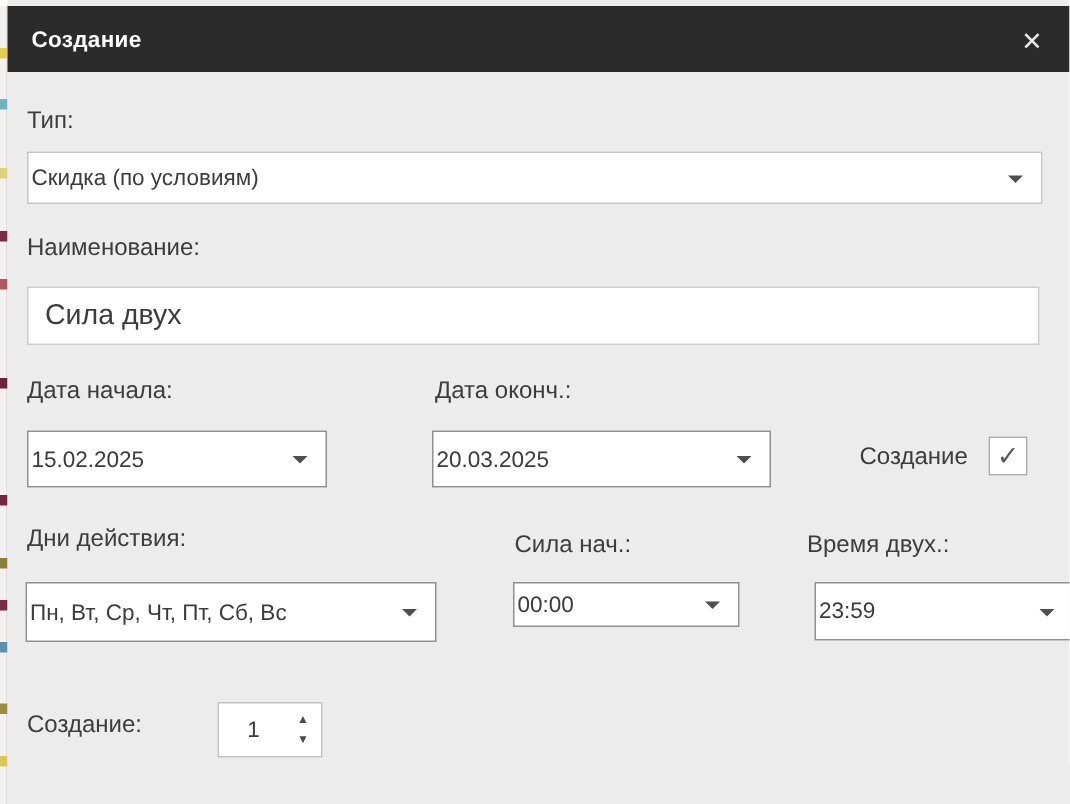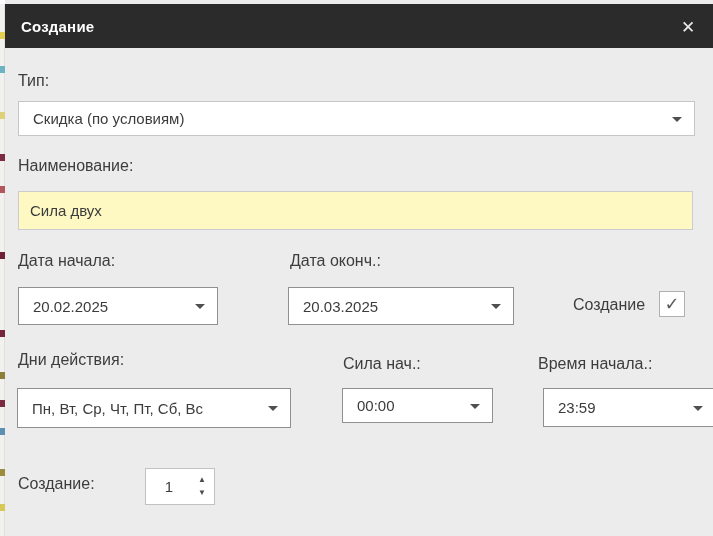--- a/index.html
+++ b/index.html
@@ -23,28 +23,28 @@
   .close-btn { position:absolute; right:10px; top:10px; width:30px; height:26px;
                display:flex; align-items:center; justify-content:center;
                color:#e9e9e9; font-size:17px; cursor:pointer; background:transparent;
                border:none; }
 
   .lbl { position:absolute; color:#3d3d3d; font-size:16px; white-space:nowrap; }
 
   .combo { position:absolute; background:#ffffff; display:flex; align-items:center; }
   .combo.light { border:1px solid #c6c6c6; }
   .combo.dark  { border:1px solid #909090; }
-  .combo .val { color:#3c3c3c; font-size:15px; padding-left:14px; white-space:nowrap;
+  .combo .val { color:#3c3c3c; font-size:15px; padding-left:2px; white-space:nowrap;
                 overflow:hidden; }
   .arrow { position:absolute; right:12px; top:50%; margin-top:-2px;
            width:0; height:0; border-left:5px solid transparent;
            border-right:5px solid transparent; border-top:5px solid #4f4f4f; }
 
-  .textbox { position:absolute; background:#fef9c3; border:1px solid #cccccc;
-             color:#3c3c3c; font-size:15px; padding-left:11px; outline:none;
+  .textbox { position:absolute; background:#ffffff; border:1px solid #cccccc;
+             color:#3c3c3c; font-size:19px; padding-left:11px; outline:none;
              font-family:"Liberation Sans","DejaVu Sans",sans-serif; }
 
   .checkbox { position:absolute; width:26px; height:26px; background:#ffffff;
               border:1px solid #b0b0b0; display:flex; align-items:center;
               justify-content:center; cursor:pointer; }
   .checkbox .check { color:#5a5a5a; font-size:18px; line-height:1; }
 
   .spinner { position:absolute; background:#ffffff; border:1px solid #c2c2c2; }
   .spinner .num { position:absolute; left:0; top:0; width:46px; height:100%;
                   display:flex; align-items:center; justify-content:center;
@@ -91,42 +91,42 @@
       <span class="arrow"></span>
     </div>
 
     <div class="lbl" style="left:13px;top:157px">Наименование:</div>
     <input class="textbox" style="left: 13px; top: 191px; width: 675px; height: 39px;" value="Сила двух">
 
     <div class="lbl" style="left:13px;top:252px">Дата начала:</div>
     <div class="lbl" style="left:285px;top:252px">Дата оконч.:</div>
 
     <div class="combo dark" style="left:13px;top:287px;width:200px;height:38px">
-      <span class="val">20.02.2025</span>
+      <span class="val">15.02.2025</span>
       <span class="arrow"></span>
     </div>
     <div class="combo dark" style="left:283px;top:287px;width:226px;height:38px">
       <span class="val">20.03.2025</span>
       <span class="arrow"></span>
     </div>
 
     <div class="lbl" style="left:568px;top:296px">Создание</div>
     <div class="checkbox" style="left:654px;top:291px">
       <span class="check">✓</span>
     </div>
 
     <div class="lbl" style="left:13px;top:351px">Дни действия:</div>
     <div class="lbl" style="left:338px;top:355px">Сила нач.:</div>
-    <div class="lbl" style="left:533px;top:355px">Время начала.:</div>
+    <div class="lbl" style="left:533px;top:355px">Время двух.:</div>
 
     <div class="combo dark" style="left:12px;top:388px;width:274px;height:40px">
       <span class="val">Пн, Вт, Ср, Чт, Пт, Сб, Вс</span>
       <span class="arrow"></span>
     </div>
-    <div class="combo dark" style="left:337px;top:388px;width:151px;height:35px">
+    <div class="combo dark" style="left:337px;top:388px;width:151px;height:30px">
       <span class="val">00:00</span>
       <span class="arrow"></span>
     </div>
     <div class="combo dark" style="left:538px;top:388px;width:173px;height:39px">
       <span class="val">23:59</span>
       <span class="arrow"></span>
     </div>
 
     <div class="lbl" style="left:13px;top:475px">Создание:</div>
     <div class="spinner" style="left:140px;top:468px;width:70px;height:37px">

